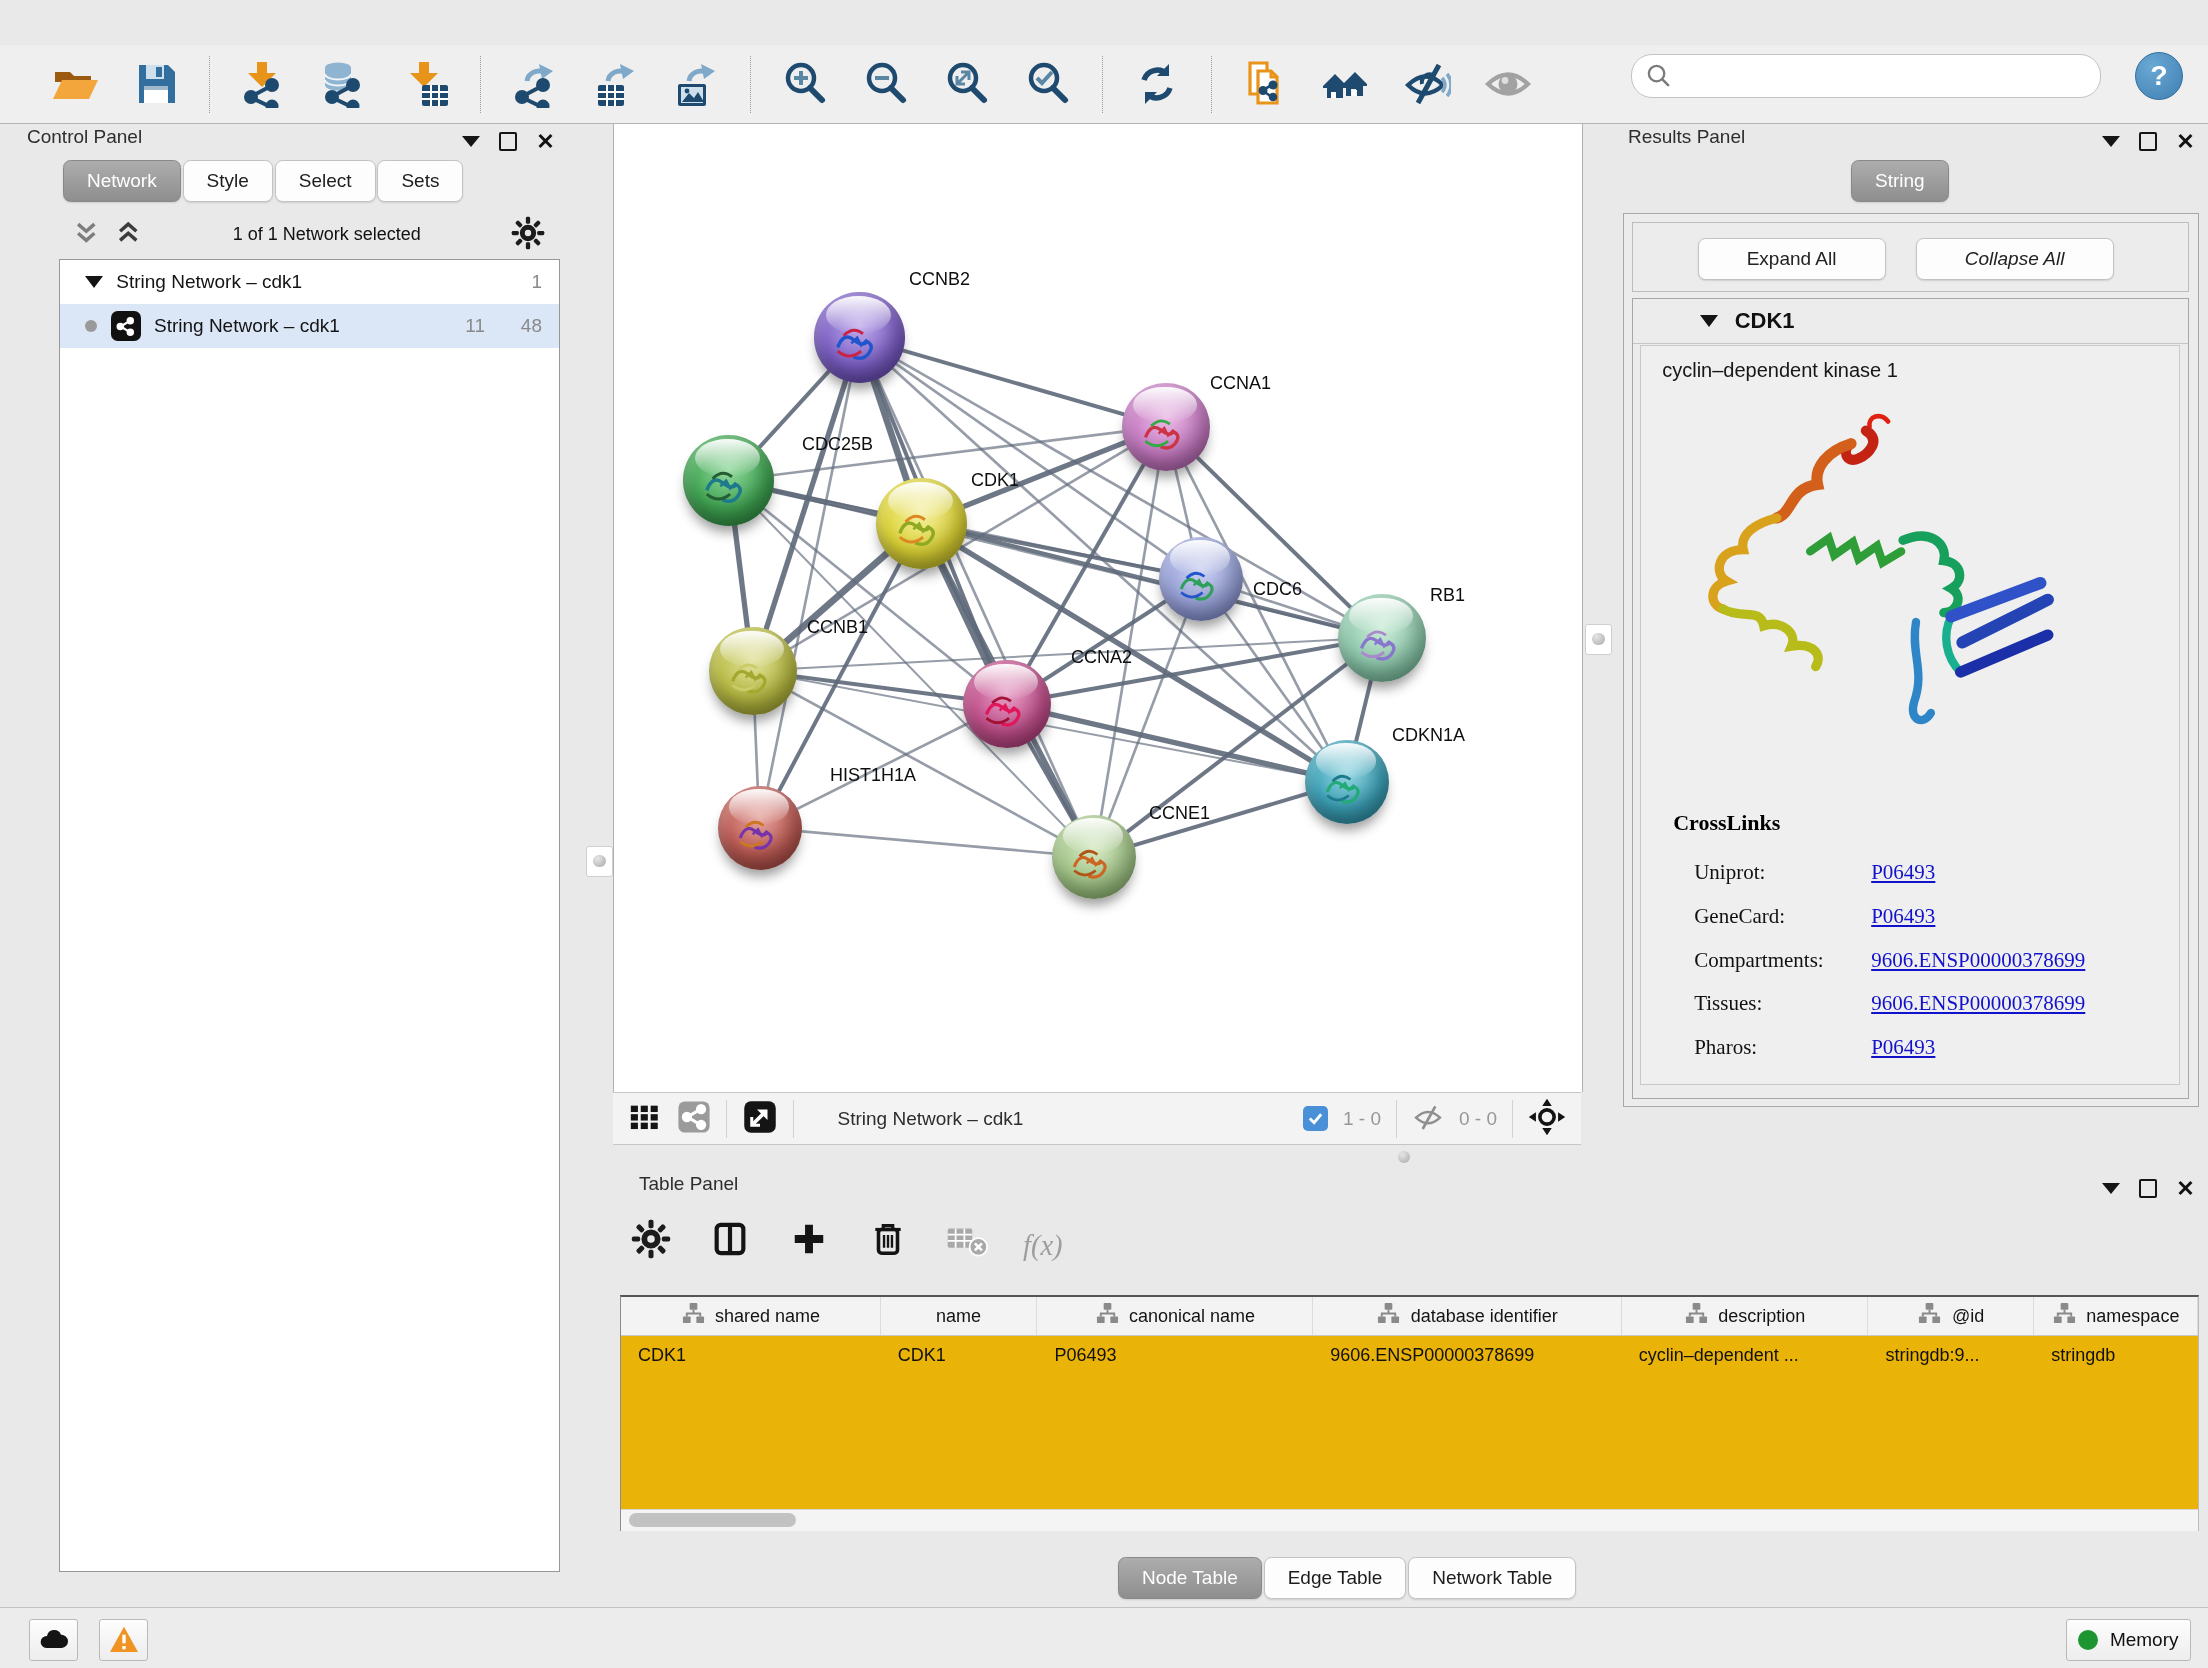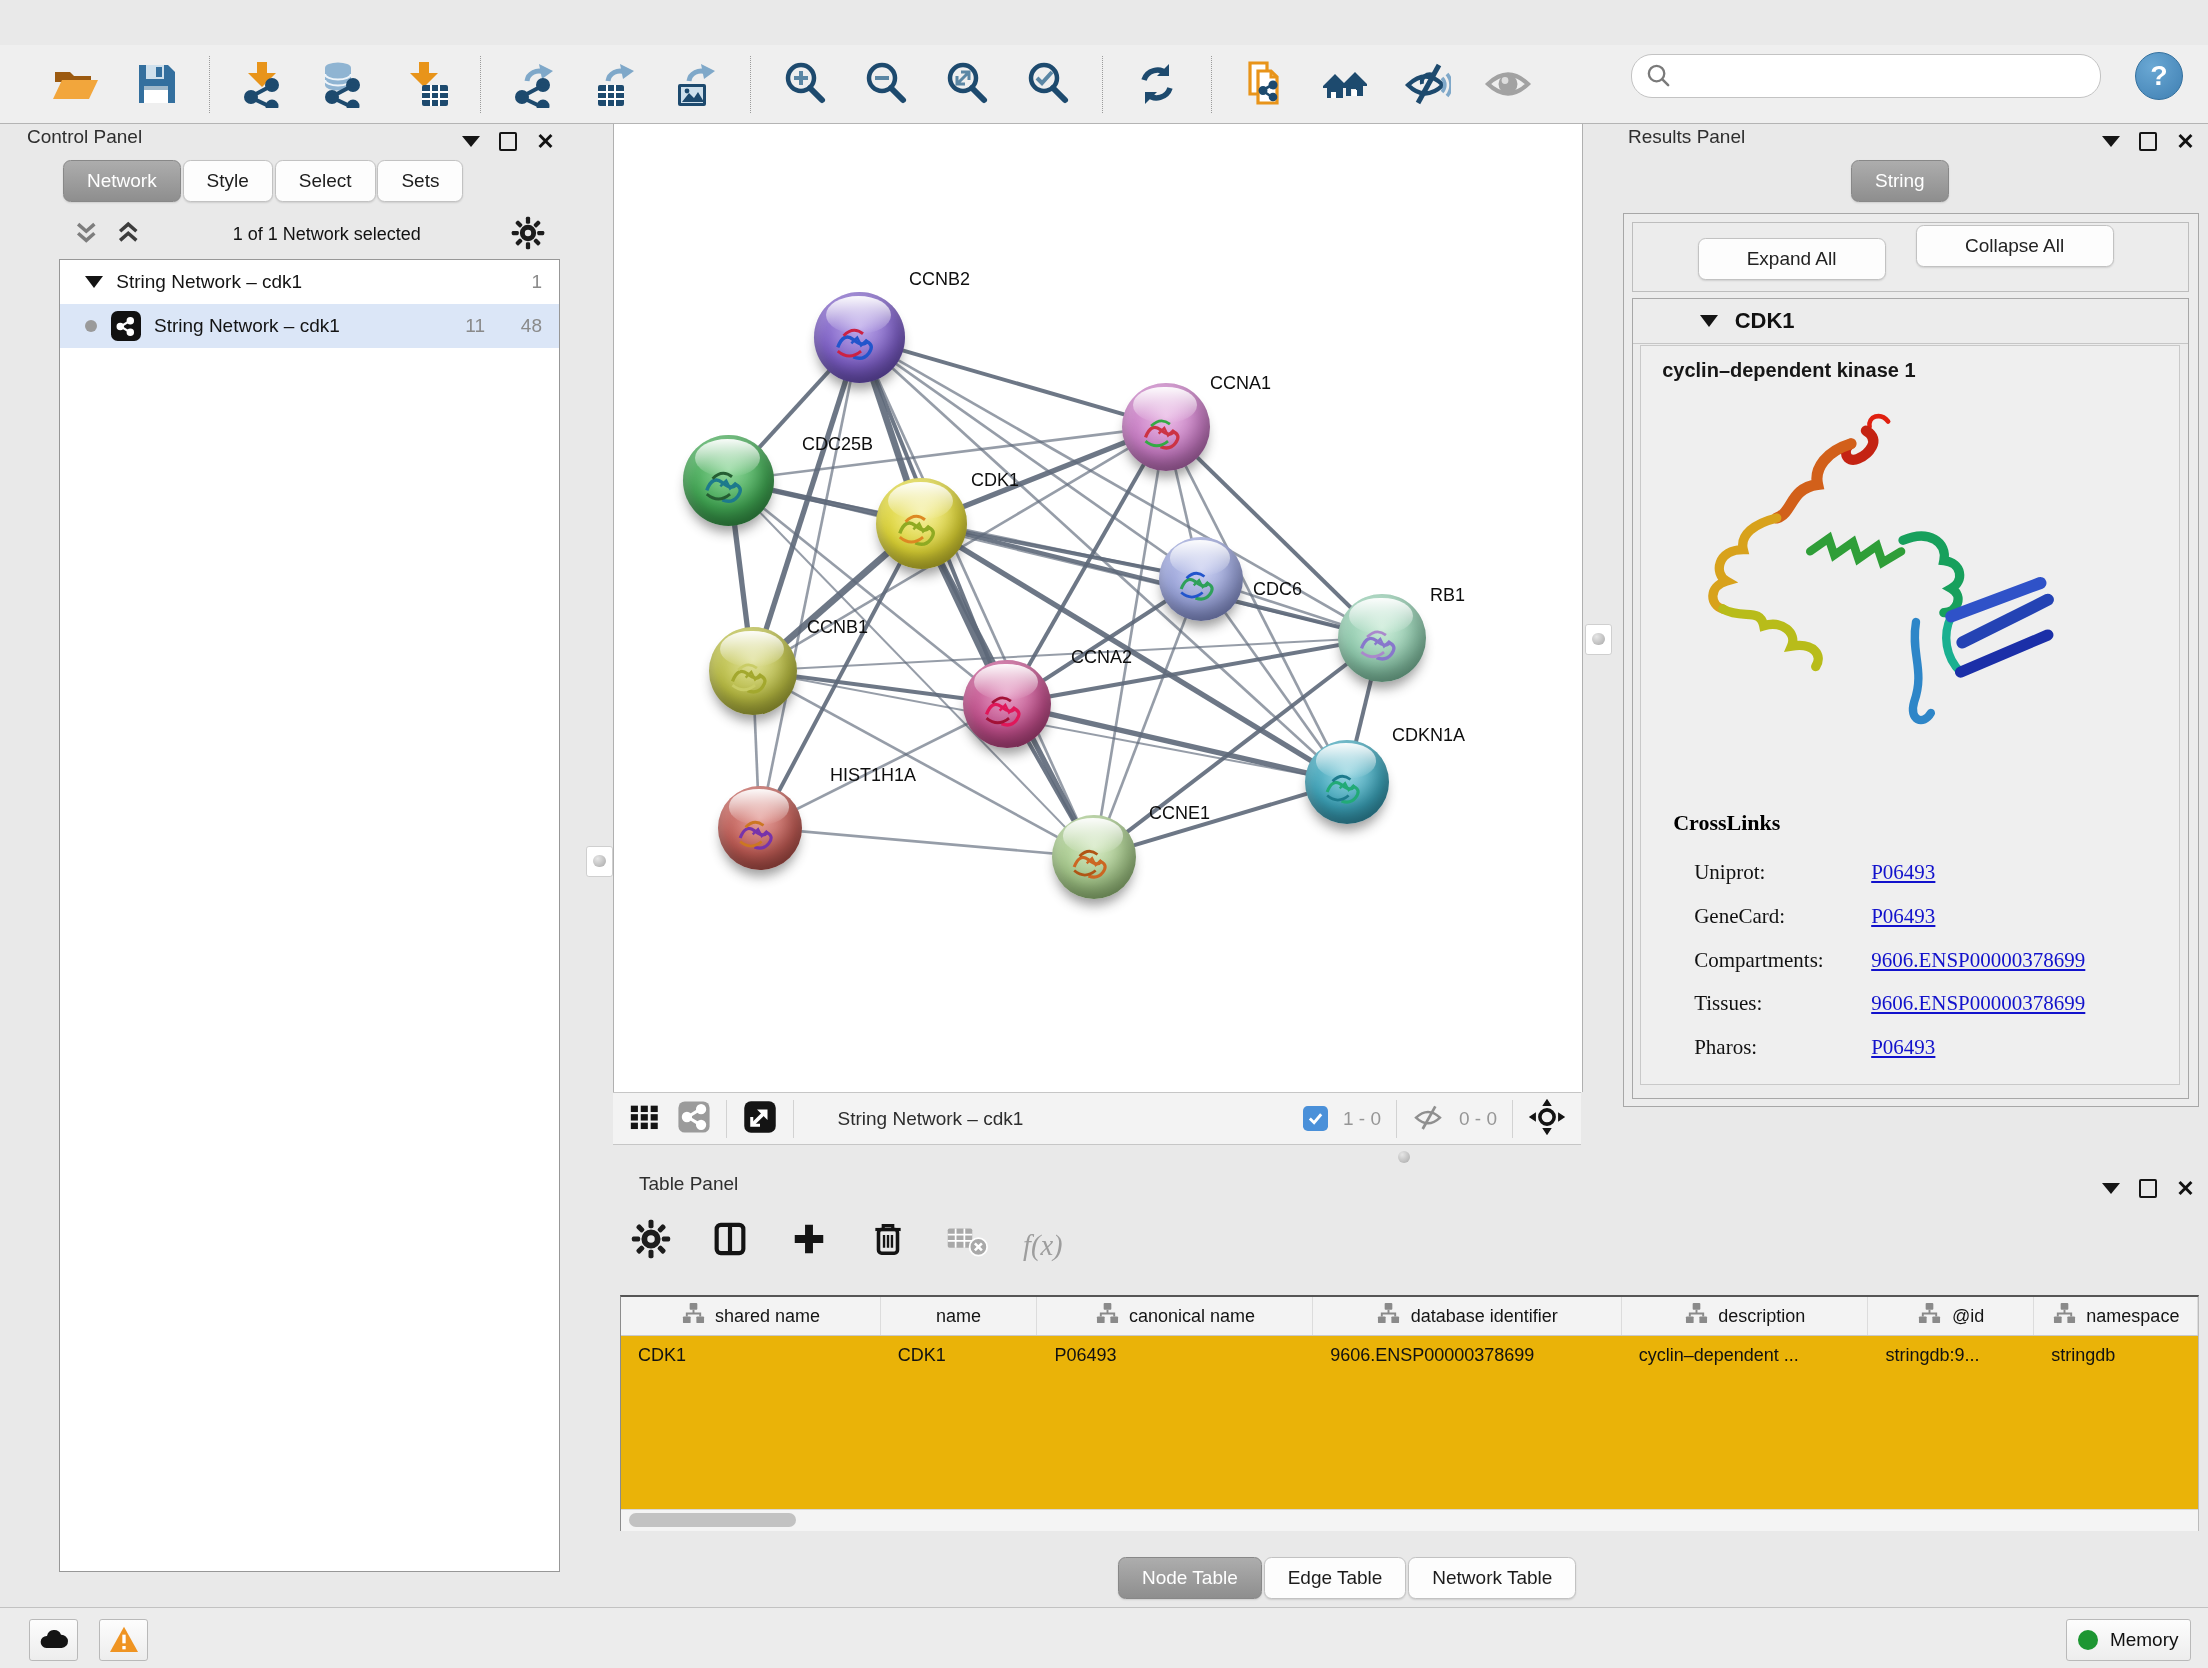--- a/index.html
+++ b/index.html
@@ -82,21 +82,21 @@
   
   .rp-tab{position:absolute;left:1851px;top:160px;}
   .rp-outer{position:absolute;left:1623px;top:213px;width:574px;height:892px;border:1px solid #a7a7a7;background:#ececec;}
   .rp-btnbox{position:absolute;left:7.6px;top:7.6px;width:557px;height:70px;border:1px solid #bdbdbd;background:#ececec;box-sizing:border-box;}
   .rp-btn{position:absolute;height:40px;background:#fdfdfd;border:1px solid #c2c2c2;border-radius:7.6px;
     font-size:19px;display:flex;align-items:center;justify-content:center;box-shadow:0 1px 1.9px rgba(0,0,0,.12);}
   .rp-content{position:absolute;left:7.6px;top:84px;width:557px;height:801px;border:1px solid #a7a7a7;background:#ececec;box-sizing:border-box;}
   .rp-genehdr{position:absolute;left:0;top:0;width:100%;height:44px;border-bottom:1px solid #c6c6c6;display:flex;align-items:center;}
   .rp-genename{font-size:22px;font-weight:bold;color:#111;margin-left:74px;}
   .rp-inner{position:absolute;left:7.6px;top:46px;width:540px;height:740px;background:#efefef;border:1px solid #c9c9c9;box-sizing:border-box;}
-  .rp-desc{position:absolute;left:21px;top:13.3px;font-size:20px;color:#161616;font-weight:bold;}
+  .rp-desc{position:absolute;left:21px;top:13.3px;font-size:20px;color:#161616;}
   .xl-head{position:absolute;left:32px;font-family:"Liberation Serif",serif;font-size:22px;font-weight:bold;color:#000;}
   .xl-row{position:absolute;left:53px;height:44px;display:flex;align-items:center;}
   .xl-label{width:177px;font-family:"Liberation Serif",serif;font-size:21px;color:#111;}
   .xl-link{font-family:"Liberation Serif",serif;font-size:21px;color:#1212cc;text-decoration:underline;}
 
   
   .tp-toolbar{position:absolute;left:628px;top:1216px;display:flex;align-items:flex-end;gap:33px;}
   .tp-tbtn{width:46px;height:46px;display:flex;align-items:center;justify-content:center;}
   .fx{font-family:"Liberation Serif",serif;font-style:italic;font-size:28.5px;color:#9d9d9d;}
   .tbl{position:absolute;left:620px;top:1295px;width:1579px;background:#eab308;
@@ -575,21 +575,21 @@
     <span class="wc-collapse"></span>
     <span class="wc-float"></span>
     <span class="wc-close">✕</span>
   </div>
   <div class="rp-tab">
     <div class="tab selected">String</div>
   </div>
   <div class="rp-outer">
     <div class="rp-btnbox">
       <div class="rp-btn" style="left:65px;top:15px;width:186px;">Expand All</div>
-      <div class="rp-btn" style="left:283px;top:2px;width:196px;">Collapse All</div>
+      <div class="rp-btn" style="left:283px;top:15px;width:196px;font-style:italic;">Collapse All</div>
     </div>
     <div class="rp-content">
       <div class="rp-genehdr">
         <span class="tri-down" style="margin-left:67px;"></span>
         <span class="rp-genename" style="margin-left:3.8px;">CDK1</span>
       </div>
       <div class="rp-inner">
         <div class="rp-desc">cyclin–dependent kinase 1</div>
         <svg style="position:absolute;left:27px;top:55px;" width="418" height="390" viewBox="0 0 440 420">
           <g fill="none" stroke-linecap="round">

